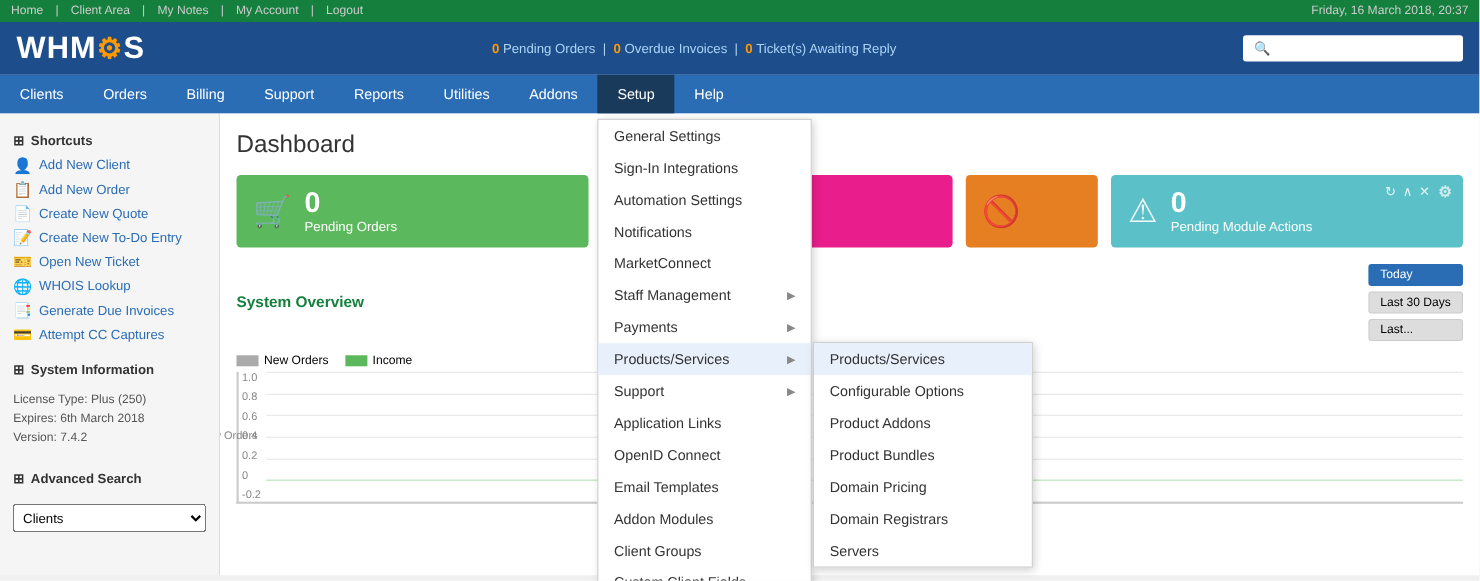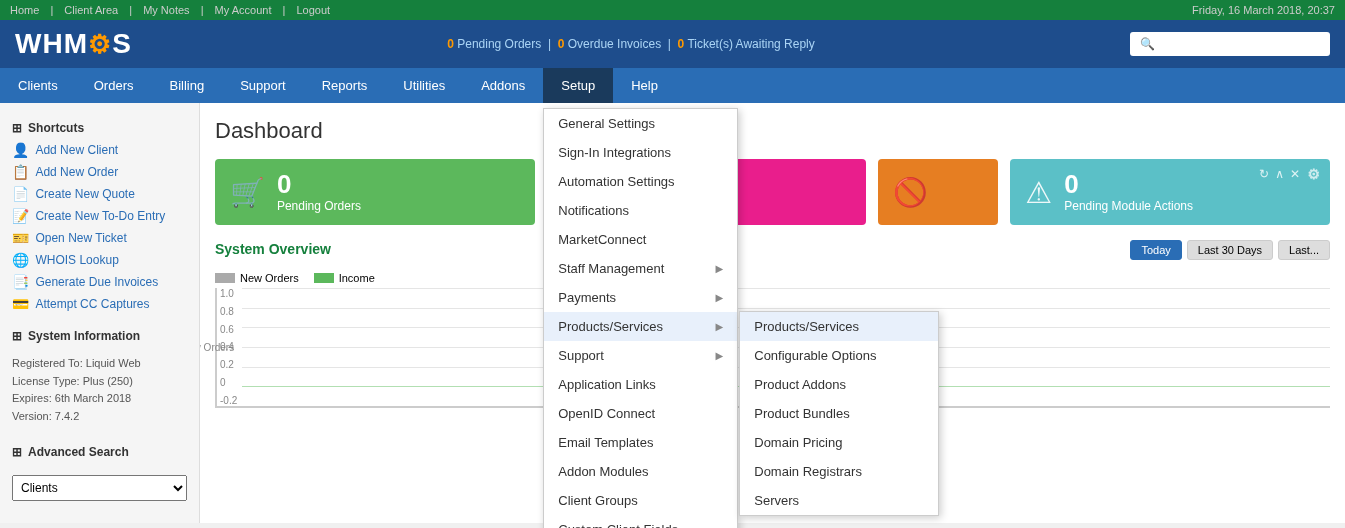--- a/index.html
+++ b/index.html
@@ -214,20 +214,21 @@
       font-size: 14px;
       font-weight: bold;
       color: #15803d;
       margin-bottom: 8px;
     }
     #chart-tabs {
       display: flex;
       gap: 5px;
       margin-bottom: 6px;
       justify-content: flex-end;
+      flex-direction: column;
     }
     .chart-tab {
       padding: 3px 10px;
       background: #ddd;
       border: 1px solid #ccc;
       font-size: 11px;
       cursor: pointer;
       border-radius: 3px;
     }
     .chart-tab.active { background: #2a6db5; color: white; border-color: #2a6db5; }
@@ -354,21 +355,20 @@
     <a class="sidebar-link"><span class="icon">🎫</span> Open New Ticket</a>
     <a class="sidebar-link"><span class="icon">🌐</span> WHOIS Lookup</a>
     <a class="sidebar-link"><span class="icon">📑</span> Generate Due Invoices</a>
     <a class="sidebar-link"><span class="icon">💳</span> Attempt CC Captures</a>
 
     <div class="sidebar-section-title" style="margin-top:6px;">
       <span>⊞</span>
       <span>System Information</span>
     </div>
     <div class="system-info">
-      <div>Registered To: <span>Liquid Web</span></div>
       <div>License Type: <span>Plus (250)</span></div>
       <div>Expires: <span>6th March 2018</span></div>
       <div>Version: <span>7.4.2</span></div>
     </div>
 
     <div class="sidebar-section-title" style="margin-top:4px;">
       <span>⊞</span>
       <span>Advanced Search</span>
     </div>
     <div id="advanced-search">

